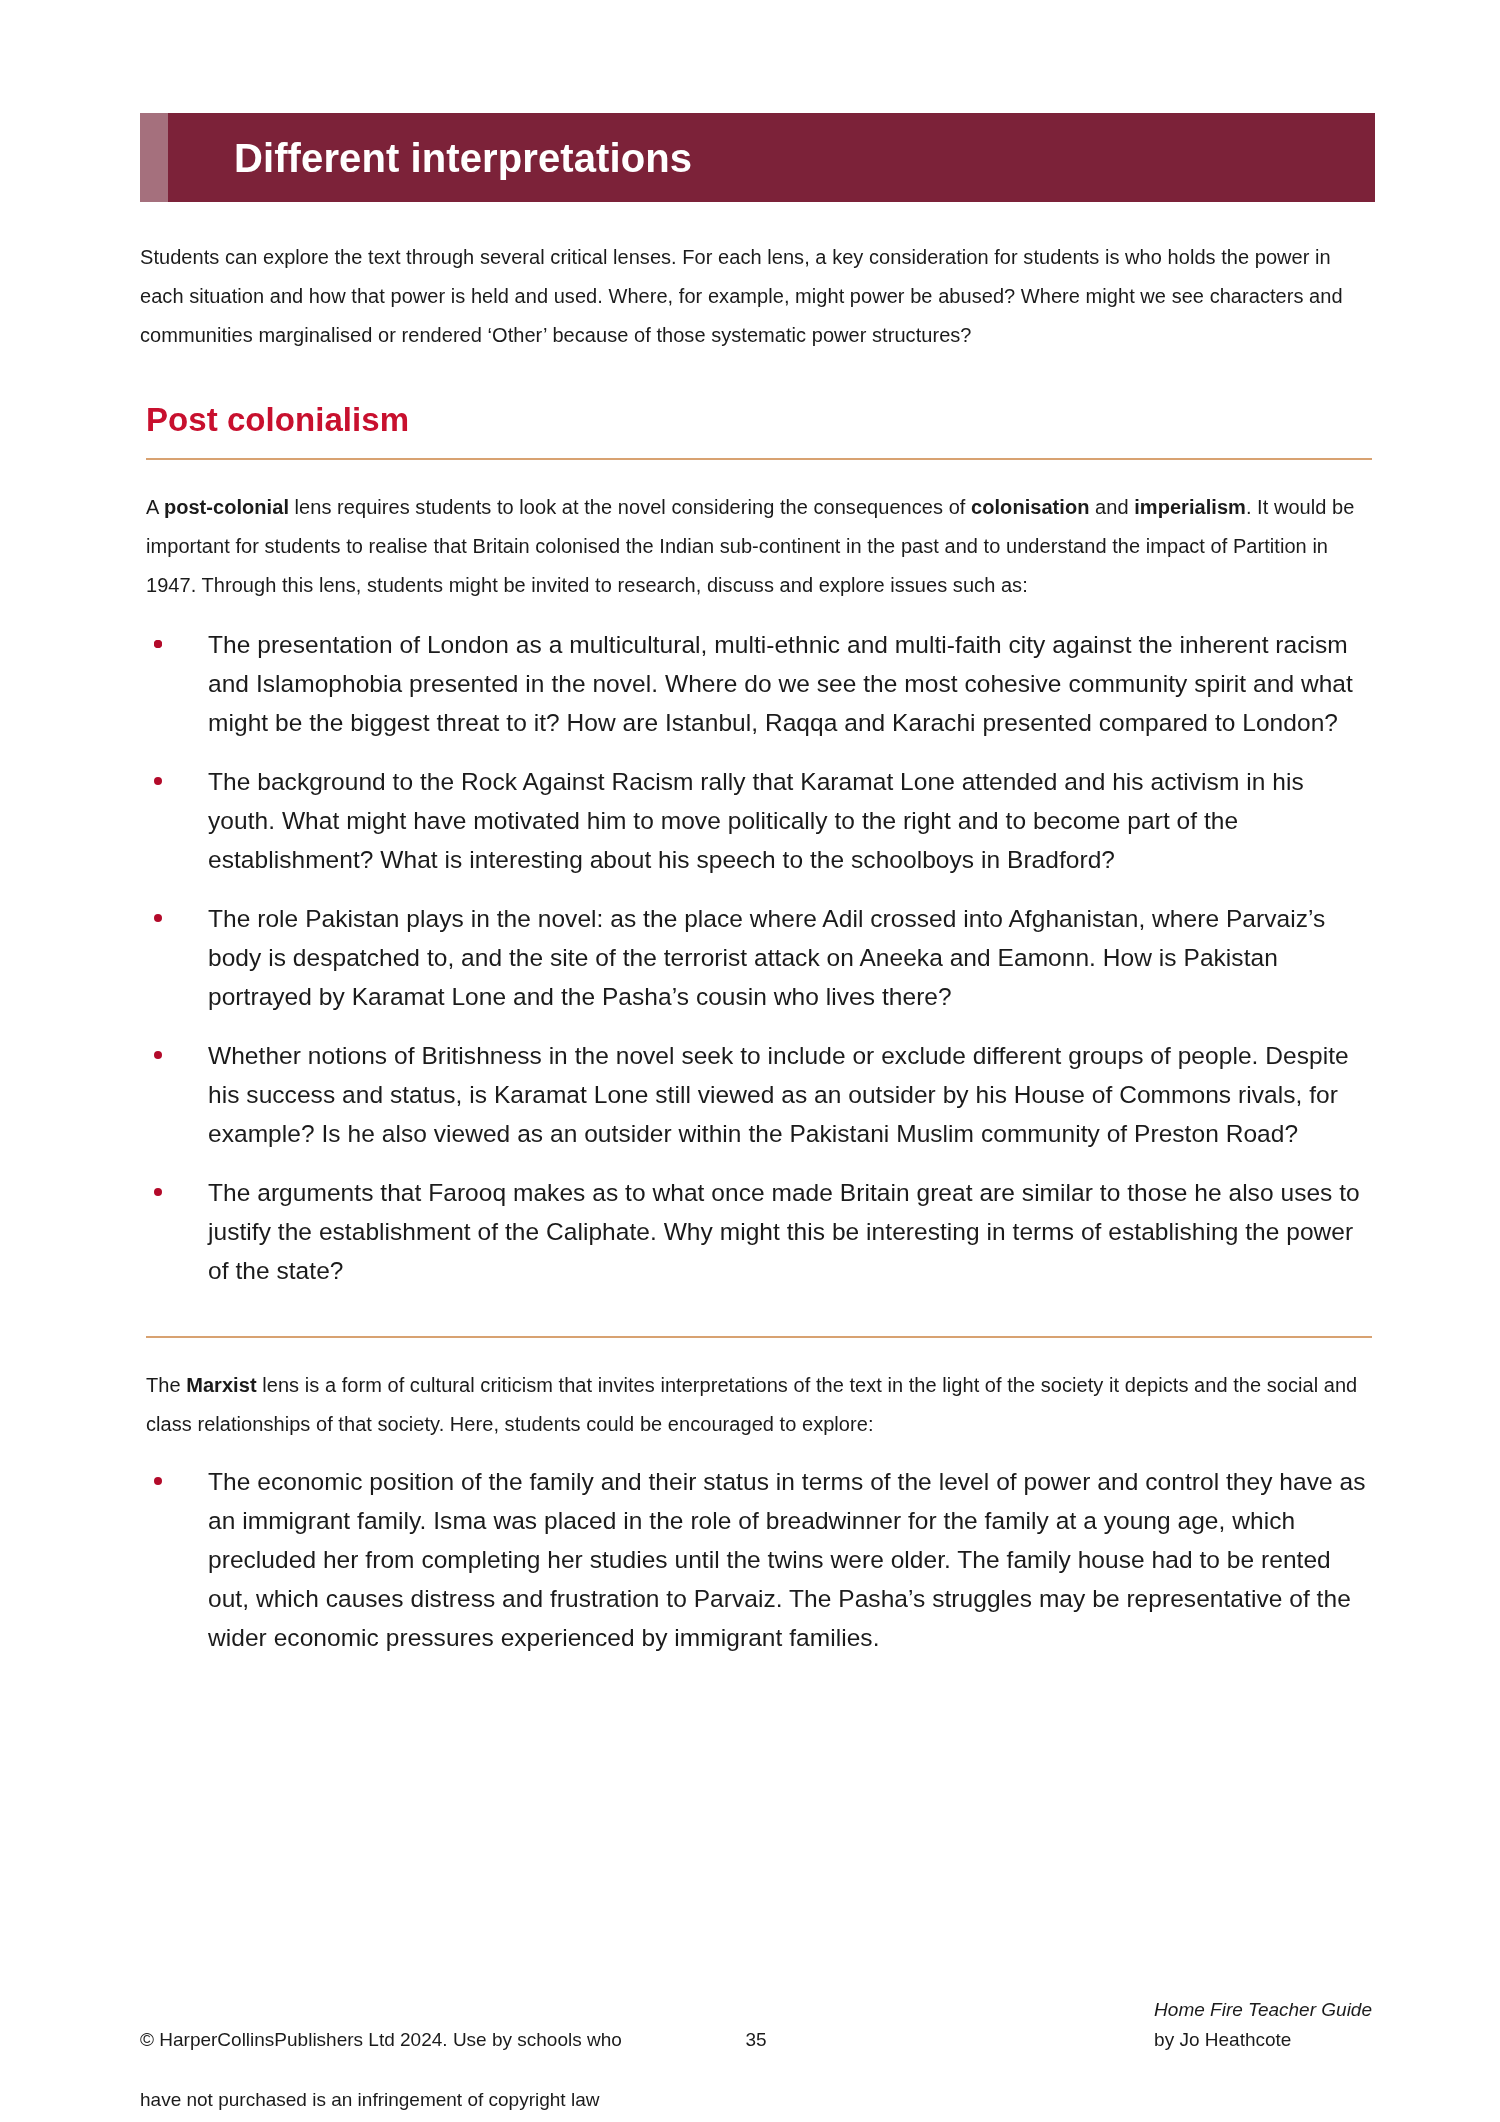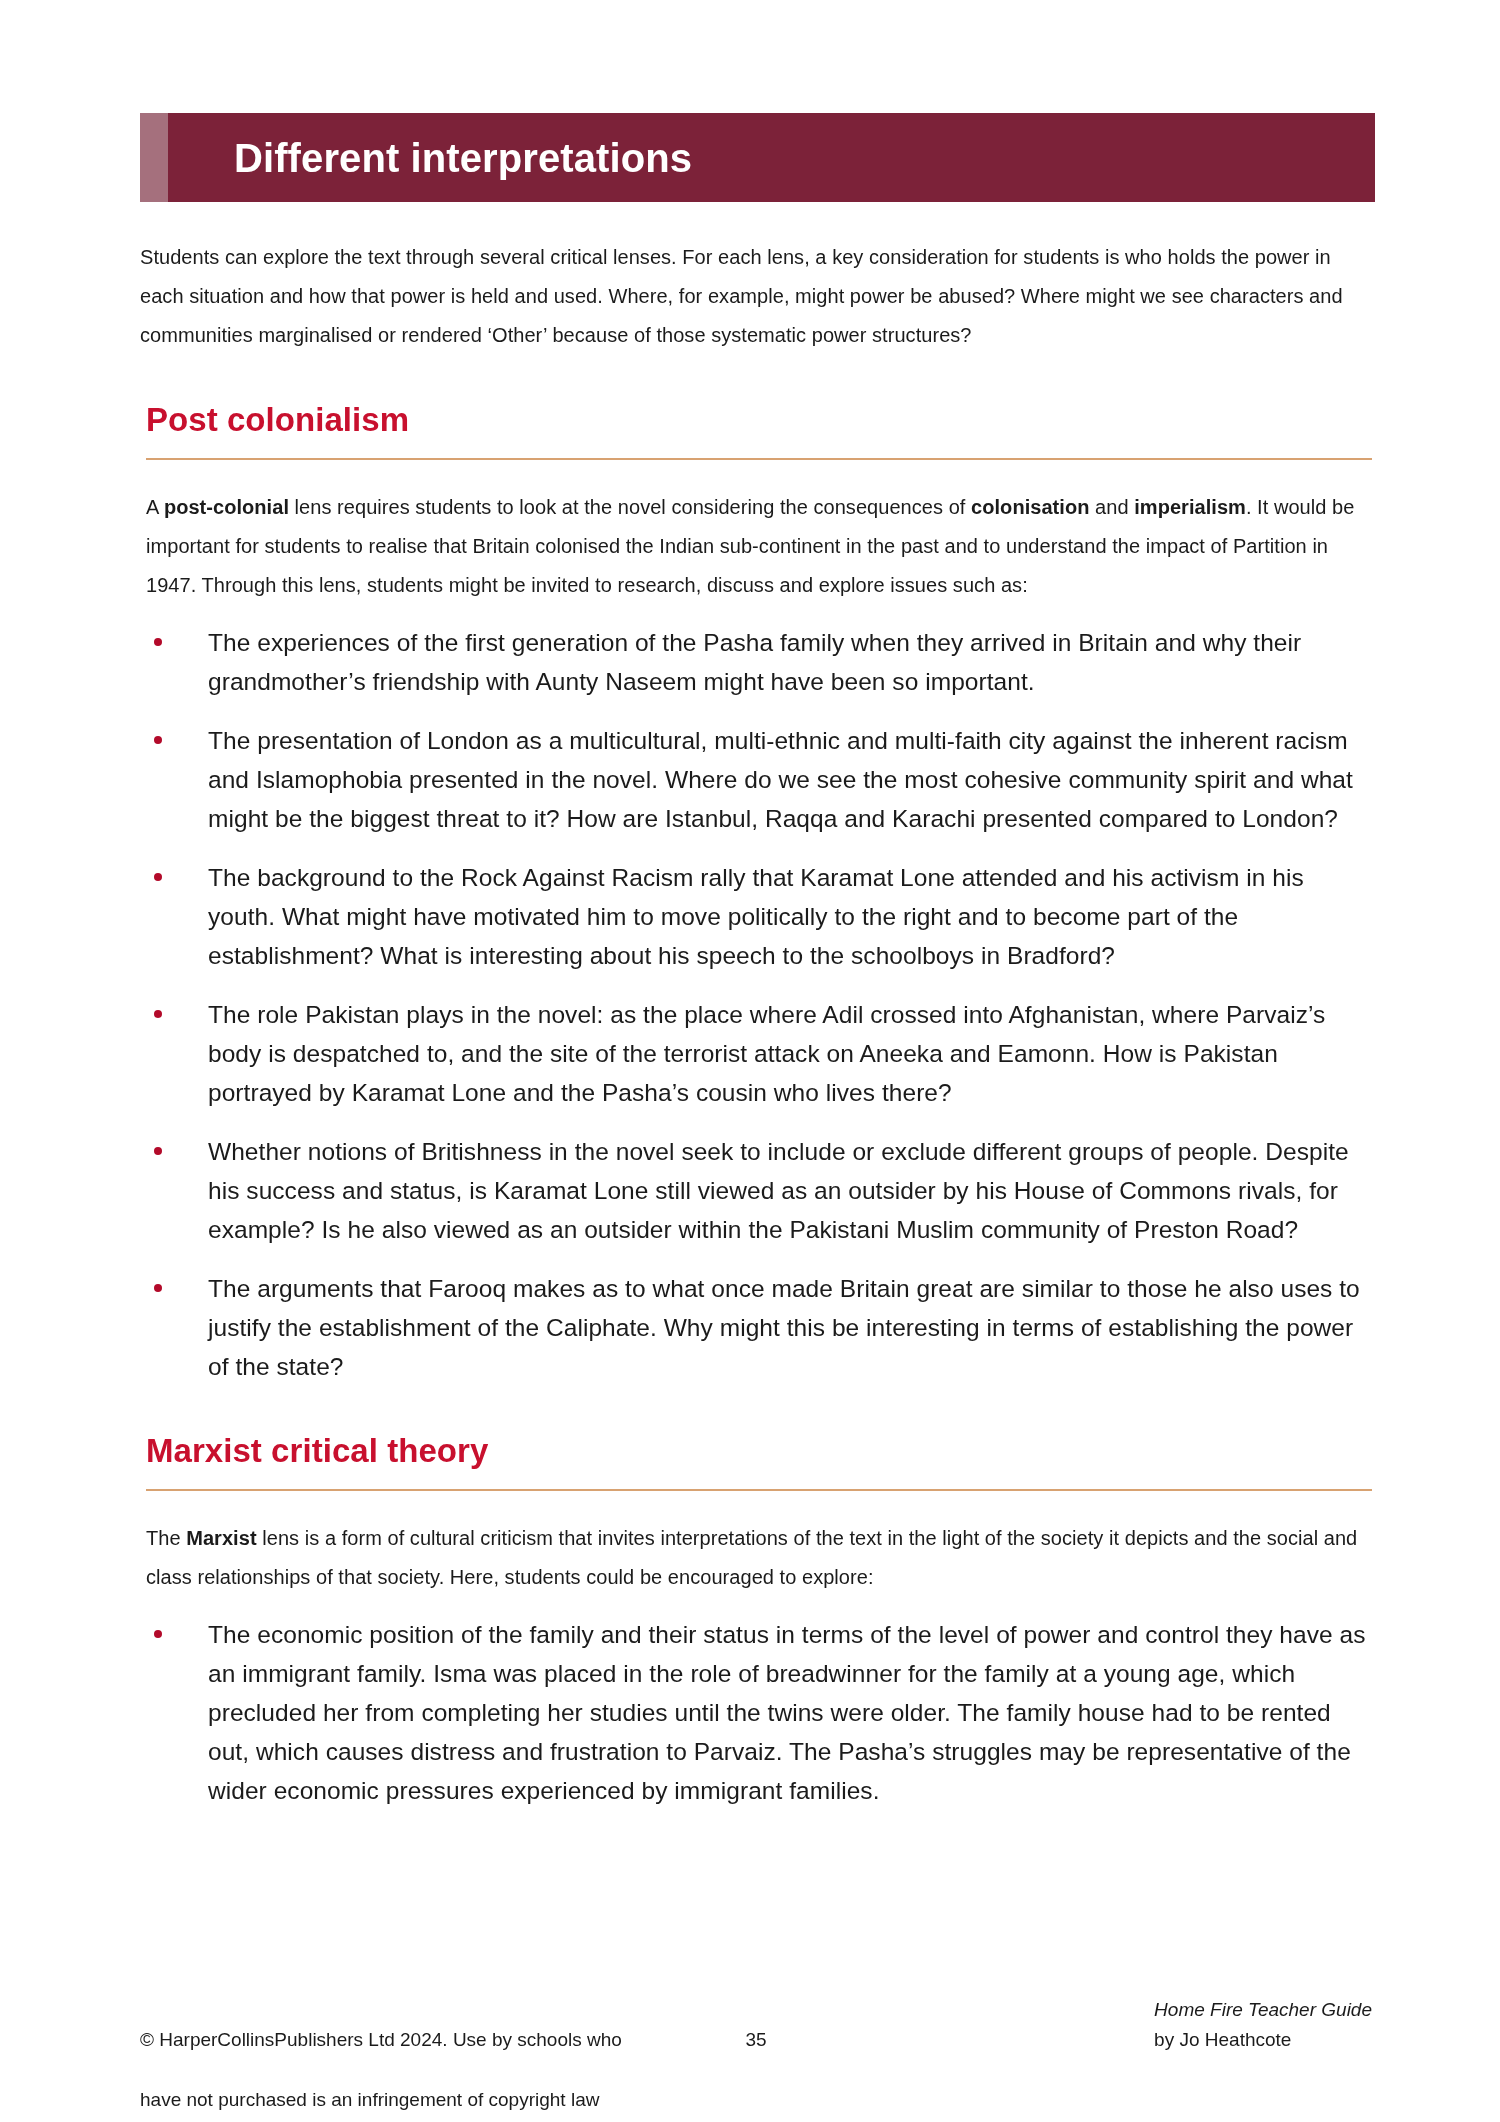--- a/index.html
+++ b/index.html
@@ -166,31 +166,30 @@
 
   <div class="content">
 
     <p class="body-text">Students can explore the text through several critical lenses. For each lens, a key consideration for students is who holds the power in each situation and how that power is held and used. Where, for example, might power be abused? Where might we see characters and communities marginalised or rendered ‘Other’ because of those systematic power structures?</p>
 
     <div class="section">
       <h2 class="section-heading">Post colonialism</h2>
       <div class="rule"></div>
       <p class="body-text">A <b>post-colonial</b> lens requires students to look at the novel considering the consequences of <b>colonisation</b> and <b>imperialism</b>. It would be important for students to realise that Britain colonised the Indian sub-continent in the past and to understand the impact of Partition in 1947. Through this lens, students might be invited to research, discuss and explore issues such as:</p>
       <ul class="bullets">
-        <li><span class="dot"></span><span>The experiences of the first generation of the Pasha family when they arrived in Britain and why their grandmother’s friendship with Aunty Naseem might have been so important.</span></li>
+        <li><span class="dot"></span></li>
         <li><span class="dot"></span><span>The presentation of London as a multicultural, multi-ethnic and multi-faith city against the inherent racism and Islamophobia presented in the novel. Where do we see the most cohesive community spirit and what might be the biggest threat to it? How are Istanbul, Raqqa and Karachi presented compared to London?</span></li>
         <li><span class="dot"></span><span>The background to the Rock Against Racism rally that Karamat Lone attended and his activism in his youth. What might have motivated him to move politically to the right and to become part of the establishment? What is interesting about his speech to the schoolboys in Bradford?</span></li>
         <li><span class="dot"></span><span>The role Pakistan plays in the novel: as the place where Adil crossed into Afghanistan, where Parvaiz’s body is despatched to, and the site of the terrorist attack on Aneeka and Eamonn. How is Pakistan portrayed by Karamat Lone and the Pasha’s cousin who lives there?</span></li>
         <li><span class="dot"></span><span>Whether notions of Britishness in the novel seek to include or exclude different groups of people. Despite his success and status, is Karamat Lone still viewed as an outsider by his House of Commons rivals, for example? Is he also viewed as an outsider within the Pakistani Muslim community of Preston Road?</span></li>
         <li><span class="dot"></span><span>The arguments that Farooq makes as to what once made Britain great are similar to those he also uses to justify the establishment of the Caliphate. Why might this be interesting in terms of establishing the power of the state?</span></li>
       </ul>
     </div>
 
     <div class="section">
-      <h2 class="section-heading">Marxist critical theory</h2>
       <div class="rule"></div>
       <p class="body-text">The <b>Marxist</b> lens is a form of cultural criticism that invites interpretations of the text in the light of the society it depicts and the social and class relationships of that society. Here, students could be encouraged to explore:</p>
       <ul class="bullets">
         <li><span class="dot"></span><span>The economic position of the family and their status in terms of the level of power and control they have as an immigrant family. Isma was placed in the role of breadwinner for the family at a young age, which precluded her from completing her studies until the twins were older. The family house had to be rented out, which causes distress and frustration to Parvaiz. The Pasha’s struggles may be representative of the wider economic pressures experienced by immigrant families.</span></li>
       </ul>
     </div>
 
   </div>
 
   <div class="footer">

